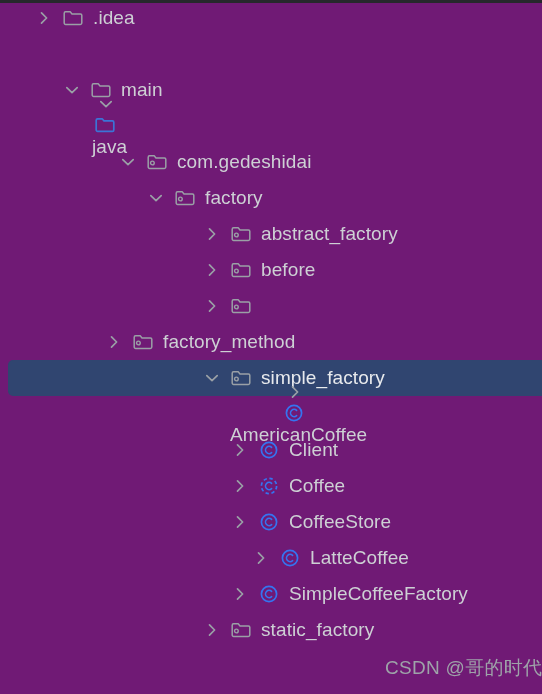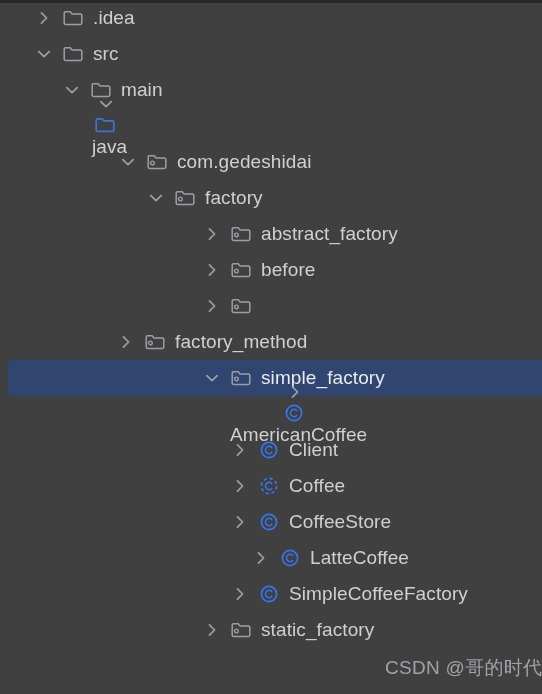--- a/index.html
+++ b/index.html
@@ -12,21 +12,21 @@
     height: 694px;
     overflow: hidden;
     font-family: "Liberation Sans", "DejaVu Sans", sans-serif;
     -webkit-font-smoothing: antialiased;
   }
 
   #project-tree {
     position: relative;
     width: 542px;
     height: 694px;
-    background: #404040;
+    background: #701a75;
     overflow: hidden;
   }
 
   
   .top-edge {
     position: absolute;
     top: 0; left: 0;
     width: 542px;
     height: 3px;
     background: #26282b;
@@ -137,300 +137,287 @@
           <span class="node-icon">
             <svg width="22" height="22" viewBox="0 0 22 22" fill="none">
               <path d="M2.2 6.2 A1.4 1.4 0 0 1 3.6 4.8 H8.2 L10.0 6.9 H18.4 A1.4 1.4 0 0 1 19.8 8.3 V16.0 A1.4 1.4 0 0 1 18.4 17.4 H3.6 A1.4 1.4 0 0 1 2.2 16.0 Z" stroke="#9aa0a6" stroke-width="1.5" stroke-linejoin="round" fill="none"></path>
             </svg>
           </span>
           <span class="node-label">.idea</span>
         </div>
       </div>
       <div class="tree-row" style="height: 36px;">
         <div class="row-bg"></div>
-        <div class="row-inner" style="padding-left: 34px;">
+      </div>
+      <div class="tree-row" style="height: 36px;">
+        <div class="row-bg"></div>
+        <div class="row-inner" style="padding-left: 62px;">
           <span class="chevron">
             <svg width="20" height="20" viewBox="0 0 20 20" fill="none">
               <path d="M4.8 7.6 L10 12.7 L15.2 7.6" stroke="#9aa0a6" stroke-width="1.7" stroke-linecap="round" stroke-linejoin="round"></path>
             </svg>
           </span>
           <span class="node-icon">
             <svg width="22" height="22" viewBox="0 0 22 22" fill="none">
               <path d="M2.2 6.2 A1.4 1.4 0 0 1 3.6 4.8 H8.2 L10.0 6.9 H18.4 A1.4 1.4 0 0 1 19.8 8.3 V16.0 A1.4 1.4 0 0 1 18.4 17.4 H3.6 A1.4 1.4 0 0 1 2.2 16.0 Z" stroke="#9aa0a6" stroke-width="1.5" stroke-linejoin="round" fill="none"></path>
             </svg>
           </span>
-          <span class="node-label">src</span>
-        </div>
-      </div>
-      <div class="tree-row" style="height: 36px;">
-        <div class="row-bg"></div>
-        <div class="row-inner" style="padding-left: 62px;">
+          <span class="node-label">main</span>
+        </div>
+      </div>
+      <div class="tree-row" style="height: 36px;">
+        <div class="row-bg"></div>
+        <div class="row-inner" style="padding-left: 92px; flex-direction: column;">
           <span class="chevron">
             <svg width="20" height="20" viewBox="0 0 20 20" fill="none">
               <path d="M4.8 7.6 L10 12.7 L15.2 7.6" stroke="#9aa0a6" stroke-width="1.7" stroke-linecap="round" stroke-linejoin="round"></path>
             </svg>
           </span>
           <span class="node-icon">
             <svg width="22" height="22" viewBox="0 0 22 22" fill="none">
-              <path d="M2.2 6.2 A1.4 1.4 0 0 1 3.6 4.8 H8.2 L10.0 6.9 H18.4 A1.4 1.4 0 0 1 19.8 8.3 V16.0 A1.4 1.4 0 0 1 18.4 17.4 H3.6 A1.4 1.4 0 0 1 2.2 16.0 Z" stroke="#9aa0a6" stroke-width="1.5" stroke-linejoin="round" fill="none"></path>
-            </svg>
-          </span>
-          <span class="node-label">main</span>
-        </div>
-      </div>
-      <div class="tree-row" style="height: 36px;">
-        <div class="row-bg"></div>
-        <div class="row-inner" style="padding-left: 92px; flex-direction: column;">
+              <path d="M2.2 6.2 A1.4 1.4 0 0 1 3.6 4.8 H8.2 L10.0 6.9 H18.4 A1.4 1.4 0 0 1 19.8 8.3 V16.0 A1.4 1.4 0 0 1 18.4 17.4 H3.6 A1.4 1.4 0 0 1 2.2 16.0 Z" stroke="#3b74d6" stroke-width="1.7" stroke-linejoin="round" fill="none"></path>
+            </svg>
+          </span>
+          <span class="node-label">java</span>
+        </div>
+      </div>
+      <div class="tree-row" style="height: 36px; text-align: right;">
+        <div class="row-bg"></div>
+        <div class="row-inner" style="padding-left: 118px;">
           <span class="chevron">
             <svg width="20" height="20" viewBox="0 0 20 20" fill="none">
               <path d="M4.8 7.6 L10 12.7 L15.2 7.6" stroke="#9aa0a6" stroke-width="1.7" stroke-linecap="round" stroke-linejoin="round"></path>
             </svg>
           </span>
           <span class="node-icon">
             <svg width="22" height="22" viewBox="0 0 22 22" fill="none">
-              <path d="M2.2 6.2 A1.4 1.4 0 0 1 3.6 4.8 H8.2 L10.0 6.9 H18.4 A1.4 1.4 0 0 1 19.8 8.3 V16.0 A1.4 1.4 0 0 1 18.4 17.4 H3.6 A1.4 1.4 0 0 1 2.2 16.0 Z" stroke="#3b74d6" stroke-width="1.7" stroke-linejoin="round" fill="none"></path>
-            </svg>
-          </span>
-          <span class="node-label">java</span>
-        </div>
-      </div>
-      <div class="tree-row" style="height: 36px; text-align: right;">
-        <div class="row-bg"></div>
-        <div class="row-inner" style="padding-left: 118px;">
+              <path d="M2.2 6.2 A1.4 1.4 0 0 1 3.6 4.8 H8.2 L10.0 6.9 H18.4 A1.4 1.4 0 0 1 19.8 8.3 V16.0 A1.4 1.4 0 0 1 18.4 17.4 H3.6 A1.4 1.4 0 0 1 2.2 16.0 Z" stroke="#9aa0a6" stroke-width="1.5" stroke-linejoin="round" fill="none"></path>
+              <circle cx="6.4" cy="12.0" r="1.85" stroke="#9aa0a6" stroke-width="1.4" fill="none"></circle>
+            </svg>
+          </span>
+          <span class="node-label">com.gedeshidai</span>
+        </div>
+      </div>
+      <div class="tree-row" style="height: 36px;">
+        <div class="row-bg"></div>
+        <div class="row-inner" style="padding-left: 146px;">
           <span class="chevron">
             <svg width="20" height="20" viewBox="0 0 20 20" fill="none">
               <path d="M4.8 7.6 L10 12.7 L15.2 7.6" stroke="#9aa0a6" stroke-width="1.7" stroke-linecap="round" stroke-linejoin="round"></path>
             </svg>
           </span>
           <span class="node-icon">
             <svg width="22" height="22" viewBox="0 0 22 22" fill="none">
               <path d="M2.2 6.2 A1.4 1.4 0 0 1 3.6 4.8 H8.2 L10.0 6.9 H18.4 A1.4 1.4 0 0 1 19.8 8.3 V16.0 A1.4 1.4 0 0 1 18.4 17.4 H3.6 A1.4 1.4 0 0 1 2.2 16.0 Z" stroke="#9aa0a6" stroke-width="1.5" stroke-linejoin="round" fill="none"></path>
               <circle cx="6.4" cy="12.0" r="1.85" stroke="#9aa0a6" stroke-width="1.4" fill="none"></circle>
             </svg>
           </span>
-          <span class="node-label">com.gedeshidai</span>
-        </div>
-      </div>
-      <div class="tree-row" style="height: 36px;">
-        <div class="row-bg"></div>
-        <div class="row-inner" style="padding-left: 146px;">
+          <span class="node-label">factory</span>
+        </div>
+      </div>
+      <div class="tree-row" style="height: 36px;">
+        <div class="row-bg"></div>
+        <div class="row-inner" style="padding-left: 202px;">
+          <span class="chevron">
+            <svg width="20" height="20" viewBox="0 0 20 20" fill="none">
+              <path d="M7.5 4.8 L12.6 10 L7.5 15.2" stroke="#9aa0a6" stroke-width="1.7" stroke-linecap="round" stroke-linejoin="round"></path>
+            </svg>
+          </span>
+          <span class="node-icon">
+            <svg width="22" height="22" viewBox="0 0 22 22" fill="none">
+              <path d="M2.2 6.2 A1.4 1.4 0 0 1 3.6 4.8 H8.2 L10.0 6.9 H18.4 A1.4 1.4 0 0 1 19.8 8.3 V16.0 A1.4 1.4 0 0 1 18.4 17.4 H3.6 A1.4 1.4 0 0 1 2.2 16.0 Z" stroke="#9aa0a6" stroke-width="1.5" stroke-linejoin="round" fill="none"></path>
+              <circle cx="6.4" cy="12.0" r="1.85" stroke="#9aa0a6" stroke-width="1.4" fill="none"></circle>
+            </svg>
+          </span>
+          <span class="node-label">abstract_factory</span>
+        </div>
+      </div>
+      <div class="tree-row" style="height: 36px;">
+        <div class="row-bg"></div>
+        <div class="row-inner" style="padding-left: 202px;">
+          <span class="chevron">
+            <svg width="20" height="20" viewBox="0 0 20 20" fill="none">
+              <path d="M7.5 4.8 L12.6 10 L7.5 15.2" stroke="#9aa0a6" stroke-width="1.7" stroke-linecap="round" stroke-linejoin="round"></path>
+            </svg>
+          </span>
+          <span class="node-icon">
+            <svg width="22" height="22" viewBox="0 0 22 22" fill="none">
+              <path d="M2.2 6.2 A1.4 1.4 0 0 1 3.6 4.8 H8.2 L10.0 6.9 H18.4 A1.4 1.4 0 0 1 19.8 8.3 V16.0 A1.4 1.4 0 0 1 18.4 17.4 H3.6 A1.4 1.4 0 0 1 2.2 16.0 Z" stroke="#9aa0a6" stroke-width="1.5" stroke-linejoin="round" fill="none"></path>
+              <circle cx="6.4" cy="12.0" r="1.85" stroke="#9aa0a6" stroke-width="1.4" fill="none"></circle>
+            </svg>
+          </span>
+          <span class="node-label">before</span>
+        </div>
+      </div>
+      <div class="tree-row" style="height: 36px;">
+        <div class="row-bg"></div>
+        <div class="row-inner" style="padding-left: 202px;">
+          <span class="chevron">
+            <svg width="20" height="20" viewBox="0 0 20 20" fill="none">
+              <path d="M7.5 4.8 L12.6 10 L7.5 15.2" stroke="#9aa0a6" stroke-width="1.7" stroke-linecap="round" stroke-linejoin="round"></path>
+            </svg>
+          </span>
+          <span class="node-icon">
+            <svg width="22" height="22" viewBox="0 0 22 22" fill="none">
+              <path d="M2.2 6.2 A1.4 1.4 0 0 1 3.6 4.8 H8.2 L10.0 6.9 H18.4 A1.4 1.4 0 0 1 19.8 8.3 V16.0 A1.4 1.4 0 0 1 18.4 17.4 H3.6 A1.4 1.4 0 0 1 2.2 16.0 Z" stroke="#9aa0a6" stroke-width="1.5" stroke-linejoin="round" fill="none"></path>
+              <circle cx="6.4" cy="12.0" r="1.85" stroke="#9aa0a6" stroke-width="1.4" fill="none"></circle>
+            </svg>
+          </span>
+        </div>
+      </div>
+      <div class="tree-row" style="height: 36px;">
+        <div class="row-bg"></div>
+        <div class="row-inner" style="padding-left: 104px;">
+          <span class="chevron">
+            <svg width="20" height="20" viewBox="0 0 20 20" fill="none">
+              <path d="M7.5 4.8 L12.6 10 L7.5 15.2" stroke="#9aa0a6" stroke-width="1.7" stroke-linecap="round" stroke-linejoin="round"></path>
+            </svg>
+          </span>
+          <span class="node-icon">
+            <svg width="22" height="22" viewBox="0 0 22 22" fill="none">
+              <path d="M2.2 6.2 A1.4 1.4 0 0 1 3.6 4.8 H8.2 L10.0 6.9 H18.4 A1.4 1.4 0 0 1 19.8 8.3 V16.0 A1.4 1.4 0 0 1 18.4 17.4 H3.6 A1.4 1.4 0 0 1 2.2 16.0 Z" stroke="#9aa0a6" stroke-width="1.5" stroke-linejoin="round" fill="none"></path>
+              <circle cx="6.4" cy="12.0" r="1.85" stroke="#9aa0a6" stroke-width="1.4" fill="none"></circle>
+            </svg>
+          </span>
+          <span class="node-label">factory_method</span>
+        </div>
+      </div>
+      <div class="tree-row selected" style="height: 36px;">
+        <div class="row-bg"></div>
+        <div class="row-inner" style="padding-left: 202px;">
           <span class="chevron">
             <svg width="20" height="20" viewBox="0 0 20 20" fill="none">
               <path d="M4.8 7.6 L10 12.7 L15.2 7.6" stroke="#9aa0a6" stroke-width="1.7" stroke-linecap="round" stroke-linejoin="round"></path>
             </svg>
           </span>
           <span class="node-icon">
             <svg width="22" height="22" viewBox="0 0 22 22" fill="none">
               <path d="M2.2 6.2 A1.4 1.4 0 0 1 3.6 4.8 H8.2 L10.0 6.9 H18.4 A1.4 1.4 0 0 1 19.8 8.3 V16.0 A1.4 1.4 0 0 1 18.4 17.4 H3.6 A1.4 1.4 0 0 1 2.2 16.0 Z" stroke="#9aa0a6" stroke-width="1.5" stroke-linejoin="round" fill="none"></path>
               <circle cx="6.4" cy="12.0" r="1.85" stroke="#9aa0a6" stroke-width="1.4" fill="none"></circle>
             </svg>
           </span>
-          <span class="node-label">factory</span>
+          <span class="node-label">simple_factory</span>
+        </div>
+      </div>
+      <div class="tree-row" style="height: 36px;">
+        <div class="row-bg"></div>
+        <div class="row-inner" style="padding-left: 230px; flex-direction: column;">
+          <span class="chevron">
+            <svg width="20" height="20" viewBox="0 0 20 20" fill="none">
+              <path d="M7.5 4.8 L12.6 10 L7.5 15.2" stroke="#9aa0a6" stroke-width="1.7" stroke-linecap="round" stroke-linejoin="round"></path>
+            </svg>
+          </span>
+          <span class="node-icon">
+            <svg width="22" height="22" viewBox="0 0 22 22" fill="none">
+              <circle cx="11" cy="11" r="7.6" stroke="#3574f0" stroke-width="1.7" fill="none"></circle>
+              <path d="M13.6 8.4 A3.6 3.6 0 1 0 13.6 13.6" stroke="#3574f0" stroke-width="1.6" stroke-linecap="round" fill="none"></path>
+            </svg>
+          </span>
+          <span class="node-label">AmericanCoffee</span>
+        </div>
+      </div>
+      <div class="tree-row" style="height: 36px;">
+        <div class="row-bg"></div>
+        <div class="row-inner" style="padding-left: 230px;">
+          <span class="chevron">
+            <svg width="20" height="20" viewBox="0 0 20 20" fill="none">
+              <path d="M7.5 4.8 L12.6 10 L7.5 15.2" stroke="#9aa0a6" stroke-width="1.7" stroke-linecap="round" stroke-linejoin="round"></path>
+            </svg>
+          </span>
+          <span class="node-icon">
+            <svg width="22" height="22" viewBox="0 0 22 22" fill="none">
+              <circle cx="11" cy="11" r="7.6" stroke="#3574f0" stroke-width="1.7" fill="none"></circle>
+              <path d="M13.6 8.4 A3.6 3.6 0 1 0 13.6 13.6" stroke="#3574f0" stroke-width="1.6" stroke-linecap="round" fill="none"></path>
+            </svg>
+          </span>
+          <span class="node-label">Client</span>
+        </div>
+      </div>
+      <div class="tree-row" style="height: 36px;">
+        <div class="row-bg"></div>
+        <div class="row-inner" style="padding-left: 230px;">
+          <span class="chevron">
+            <svg width="20" height="20" viewBox="0 0 20 20" fill="none">
+              <path d="M7.5 4.8 L12.6 10 L7.5 15.2" stroke="#9aa0a6" stroke-width="1.7" stroke-linecap="round" stroke-linejoin="round"></path>
+            </svg>
+          </span>
+          <span class="node-icon">
+            <svg width="22" height="22" viewBox="0 0 22 22" fill="none">
+              <circle cx="11" cy="11" r="7.6" stroke="#3574f0" stroke-width="1.7" fill="none" stroke-dasharray="3.4 2.6"></circle>
+              <path d="M13.6 8.4 A3.6 3.6 0 1 0 13.6 13.6" stroke="#3574f0" stroke-width="1.6" stroke-linecap="round" fill="none"></path>
+            </svg>
+          </span>
+          <span class="node-label">Coffee</span>
+        </div>
+      </div>
+      <div class="tree-row" style="height: 36px;">
+        <div class="row-bg"></div>
+        <div class="row-inner" style="padding-left: 230px;">
+          <span class="chevron">
+            <svg width="20" height="20" viewBox="0 0 20 20" fill="none">
+              <path d="M7.5 4.8 L12.6 10 L7.5 15.2" stroke="#9aa0a6" stroke-width="1.7" stroke-linecap="round" stroke-linejoin="round"></path>
+            </svg>
+          </span>
+          <span class="node-icon">
+            <svg width="22" height="22" viewBox="0 0 22 22" fill="none">
+              <circle cx="11" cy="11" r="7.6" stroke="#3574f0" stroke-width="1.7" fill="none"></circle>
+              <path d="M13.6 8.4 A3.6 3.6 0 1 0 13.6 13.6" stroke="#3574f0" stroke-width="1.6" stroke-linecap="round" fill="none"></path>
+            </svg>
+          </span>
+          <span class="node-label">CoffeeStore</span>
+        </div>
+      </div>
+      <div class="tree-row" style="height: 36px;">
+        <div class="row-bg"></div>
+        <div class="row-inner" style="padding-left: 230px; margin-left: 21px;">
+          <span class="chevron">
+            <svg width="20" height="20" viewBox="0 0 20 20" fill="none">
+              <path d="M7.5 4.8 L12.6 10 L7.5 15.2" stroke="#9aa0a6" stroke-width="1.7" stroke-linecap="round" stroke-linejoin="round"></path>
+            </svg>
+          </span>
+          <span class="node-icon">
+            <svg width="22" height="22" viewBox="0 0 22 22" fill="none">
+              <circle cx="11" cy="11" r="7.6" stroke="#3574f0" stroke-width="1.7" fill="none"></circle>
+              <path d="M13.6 8.4 A3.6 3.6 0 1 0 13.6 13.6" stroke="#3574f0" stroke-width="1.6" stroke-linecap="round" fill="none"></path>
+            </svg>
+          </span>
+          <span class="node-label">LatteCoffee</span>
+        </div>
+      </div>
+      <div class="tree-row" style="height: 36px;">
+        <div class="row-bg"></div>
+        <div class="row-inner" style="padding-left: 230px;">
+          <span class="chevron">
+            <svg width="20" height="20" viewBox="0 0 20 20" fill="none">
+              <path d="M7.5 4.8 L12.6 10 L7.5 15.2" stroke="#9aa0a6" stroke-width="1.7" stroke-linecap="round" stroke-linejoin="round"></path>
+            </svg>
+          </span>
+          <span class="node-icon">
+            <svg width="22" height="22" viewBox="0 0 22 22" fill="none">
+              <circle cx="11" cy="11" r="7.6" stroke="#3574f0" stroke-width="1.7" fill="none"></circle>
+              <path d="M13.6 8.4 A3.6 3.6 0 1 0 13.6 13.6" stroke="#3574f0" stroke-width="1.6" stroke-linecap="round" fill="none"></path>
+            </svg>
+          </span>
+          <span class="node-label">SimpleCoffeeFactory</span>
         </div>
       </div>
       <div class="tree-row" style="height: 36px;">
         <div class="row-bg"></div>
         <div class="row-inner" style="padding-left: 202px;">
           <span class="chevron">
             <svg width="20" height="20" viewBox="0 0 20 20" fill="none">
               <path d="M7.5 4.8 L12.6 10 L7.5 15.2" stroke="#9aa0a6" stroke-width="1.7" stroke-linecap="round" stroke-linejoin="round"></path>
             </svg>
           </span>
           <span class="node-icon">
             <svg width="22" height="22" viewBox="0 0 22 22" fill="none">
               <path d="M2.2 6.2 A1.4 1.4 0 0 1 3.6 4.8 H8.2 L10.0 6.9 H18.4 A1.4 1.4 0 0 1 19.8 8.3 V16.0 A1.4 1.4 0 0 1 18.4 17.4 H3.6 A1.4 1.4 0 0 1 2.2 16.0 Z" stroke="#9aa0a6" stroke-width="1.5" stroke-linejoin="round" fill="none"></path>
               <circle cx="6.4" cy="12.0" r="1.85" stroke="#9aa0a6" stroke-width="1.4" fill="none"></circle>
             </svg>
           </span>
-          <span class="node-label">abstract_factory</span>
-        </div>
-      </div>
-      <div class="tree-row" style="height: 36px;">
-        <div class="row-bg"></div>
-        <div class="row-inner" style="padding-left: 202px;">
-          <span class="chevron">
-            <svg width="20" height="20" viewBox="0 0 20 20" fill="none">
-              <path d="M7.5 4.8 L12.6 10 L7.5 15.2" stroke="#9aa0a6" stroke-width="1.7" stroke-linecap="round" stroke-linejoin="round"></path>
-            </svg>
-          </span>
-          <span class="node-icon">
-            <svg width="22" height="22" viewBox="0 0 22 22" fill="none">
-              <path d="M2.2 6.2 A1.4 1.4 0 0 1 3.6 4.8 H8.2 L10.0 6.9 H18.4 A1.4 1.4 0 0 1 19.8 8.3 V16.0 A1.4 1.4 0 0 1 18.4 17.4 H3.6 A1.4 1.4 0 0 1 2.2 16.0 Z" stroke="#9aa0a6" stroke-width="1.5" stroke-linejoin="round" fill="none"></path>
-              <circle cx="6.4" cy="12.0" r="1.85" stroke="#9aa0a6" stroke-width="1.4" fill="none"></circle>
-            </svg>
-          </span>
-          <span class="node-label">before</span>
-        </div>
-      </div>
-      <div class="tree-row" style="height: 36px;">
-        <div class="row-bg"></div>
-        <div class="row-inner" style="padding-left: 202px;">
-          <span class="chevron">
-            <svg width="20" height="20" viewBox="0 0 20 20" fill="none">
-              <path d="M7.5 4.8 L12.6 10 L7.5 15.2" stroke="#9aa0a6" stroke-width="1.7" stroke-linecap="round" stroke-linejoin="round"></path>
-            </svg>
-          </span>
-          <span class="node-icon">
-            <svg width="22" height="22" viewBox="0 0 22 22" fill="none">
-              <path d="M2.2 6.2 A1.4 1.4 0 0 1 3.6 4.8 H8.2 L10.0 6.9 H18.4 A1.4 1.4 0 0 1 19.8 8.3 V16.0 A1.4 1.4 0 0 1 18.4 17.4 H3.6 A1.4 1.4 0 0 1 2.2 16.0 Z" stroke="#9aa0a6" stroke-width="1.5" stroke-linejoin="round" fill="none"></path>
-              <circle cx="6.4" cy="12.0" r="1.85" stroke="#9aa0a6" stroke-width="1.4" fill="none"></circle>
-            </svg>
-          </span>
-        </div>
-      </div>
-      <div class="tree-row" style="height: 36px;">
-        <div class="row-bg"></div>
-        <div class="row-inner" style="padding-left: 104px; margin-left: 12px;">
-          <span class="chevron">
-            <svg width="20" height="20" viewBox="0 0 20 20" fill="none">
-              <path d="M7.5 4.8 L12.6 10 L7.5 15.2" stroke="#9aa0a6" stroke-width="1.7" stroke-linecap="round" stroke-linejoin="round"></path>
-            </svg>
-          </span>
-          <span class="node-icon">
-            <svg width="22" height="22" viewBox="0 0 22 22" fill="none">
-              <path d="M2.2 6.2 A1.4 1.4 0 0 1 3.6 4.8 H8.2 L10.0 6.9 H18.4 A1.4 1.4 0 0 1 19.8 8.3 V16.0 A1.4 1.4 0 0 1 18.4 17.4 H3.6 A1.4 1.4 0 0 1 2.2 16.0 Z" stroke="#9aa0a6" stroke-width="1.5" stroke-linejoin="round" fill="none"></path>
-              <circle cx="6.4" cy="12.0" r="1.85" stroke="#9aa0a6" stroke-width="1.4" fill="none"></circle>
-            </svg>
-          </span>
-          <span class="node-label">factory_method</span>
-        </div>
-      </div>
-      <div class="tree-row selected" style="height: 36px;">
-        <div class="row-bg"></div>
-        <div class="row-inner" style="padding-left: 202px;">
-          <span class="chevron">
-            <svg width="20" height="20" viewBox="0 0 20 20" fill="none">
-              <path d="M4.8 7.6 L10 12.7 L15.2 7.6" stroke="#9aa0a6" stroke-width="1.7" stroke-linecap="round" stroke-linejoin="round"></path>
-            </svg>
-          </span>
-          <span class="node-icon">
-            <svg width="22" height="22" viewBox="0 0 22 22" fill="none">
-              <path d="M2.2 6.2 A1.4 1.4 0 0 1 3.6 4.8 H8.2 L10.0 6.9 H18.4 A1.4 1.4 0 0 1 19.8 8.3 V16.0 A1.4 1.4 0 0 1 18.4 17.4 H3.6 A1.4 1.4 0 0 1 2.2 16.0 Z" stroke="#9aa0a6" stroke-width="1.5" stroke-linejoin="round" fill="none"></path>
-              <circle cx="6.4" cy="12.0" r="1.85" stroke="#9aa0a6" stroke-width="1.4" fill="none"></circle>
-            </svg>
-          </span>
-          <span class="node-label">simple_factory</span>
-        </div>
-      </div>
-      <div class="tree-row" style="height: 36px;">
-        <div class="row-bg"></div>
-        <div class="row-inner" style="padding-left: 230px; flex-direction: column;">
-          <span class="chevron">
-            <svg width="20" height="20" viewBox="0 0 20 20" fill="none">
-              <path d="M7.5 4.8 L12.6 10 L7.5 15.2" stroke="#9aa0a6" stroke-width="1.7" stroke-linecap="round" stroke-linejoin="round"></path>
-            </svg>
-          </span>
-          <span class="node-icon">
-            <svg width="22" height="22" viewBox="0 0 22 22" fill="none">
-              <circle cx="11" cy="11" r="7.6" stroke="#3574f0" stroke-width="1.7" fill="none"></circle>
-              <path d="M13.6 8.4 A3.6 3.6 0 1 0 13.6 13.6" stroke="#3574f0" stroke-width="1.6" stroke-linecap="round" fill="none"></path>
-            </svg>
-          </span>
-          <span class="node-label">AmericanCoffee</span>
-        </div>
-      </div>
-      <div class="tree-row" style="height: 36px;">
-        <div class="row-bg"></div>
-        <div class="row-inner" style="padding-left: 230px;">
-          <span class="chevron">
-            <svg width="20" height="20" viewBox="0 0 20 20" fill="none">
-              <path d="M7.5 4.8 L12.6 10 L7.5 15.2" stroke="#9aa0a6" stroke-width="1.7" stroke-linecap="round" stroke-linejoin="round"></path>
-            </svg>
-          </span>
-          <span class="node-icon">
-            <svg width="22" height="22" viewBox="0 0 22 22" fill="none">
-              <circle cx="11" cy="11" r="7.6" stroke="#3574f0" stroke-width="1.7" fill="none"></circle>
-              <path d="M13.6 8.4 A3.6 3.6 0 1 0 13.6 13.6" stroke="#3574f0" stroke-width="1.6" stroke-linecap="round" fill="none"></path>
-            </svg>
-          </span>
-          <span class="node-label">Client</span>
-        </div>
-      </div>
-      <div class="tree-row" style="height: 36px;">
-        <div class="row-bg"></div>
-        <div class="row-inner" style="padding-left: 230px;">
-          <span class="chevron">
-            <svg width="20" height="20" viewBox="0 0 20 20" fill="none">
-              <path d="M7.5 4.8 L12.6 10 L7.5 15.2" stroke="#9aa0a6" stroke-width="1.7" stroke-linecap="round" stroke-linejoin="round"></path>
-            </svg>
-          </span>
-          <span class="node-icon">
-            <svg width="22" height="22" viewBox="0 0 22 22" fill="none">
-              <circle cx="11" cy="11" r="7.6" stroke="#3574f0" stroke-width="1.7" fill="none" stroke-dasharray="3.4 2.6"></circle>
-              <path d="M13.6 8.4 A3.6 3.6 0 1 0 13.6 13.6" stroke="#3574f0" stroke-width="1.6" stroke-linecap="round" fill="none"></path>
-            </svg>
-          </span>
-          <span class="node-label">Coffee</span>
-        </div>
-      </div>
-      <div class="tree-row" style="height: 36px;">
-        <div class="row-bg"></div>
-        <div class="row-inner" style="padding-left: 230px;">
-          <span class="chevron">
-            <svg width="20" height="20" viewBox="0 0 20 20" fill="none">
-              <path d="M7.5 4.8 L12.6 10 L7.5 15.2" stroke="#9aa0a6" stroke-width="1.7" stroke-linecap="round" stroke-linejoin="round"></path>
-            </svg>
-          </span>
-          <span class="node-icon">
-            <svg width="22" height="22" viewBox="0 0 22 22" fill="none">
-              <circle cx="11" cy="11" r="7.6" stroke="#3574f0" stroke-width="1.7" fill="none"></circle>
-              <path d="M13.6 8.4 A3.6 3.6 0 1 0 13.6 13.6" stroke="#3574f0" stroke-width="1.6" stroke-linecap="round" fill="none"></path>
-            </svg>
-          </span>
-          <span class="node-label">CoffeeStore</span>
-        </div>
-      </div>
-      <div class="tree-row" style="height: 36px;">
-        <div class="row-bg"></div>
-        <div class="row-inner" style="padding-left: 230px; margin-left: 21px;">
-          <span class="chevron">
-            <svg width="20" height="20" viewBox="0 0 20 20" fill="none">
-              <path d="M7.5 4.8 L12.6 10 L7.5 15.2" stroke="#9aa0a6" stroke-width="1.7" stroke-linecap="round" stroke-linejoin="round"></path>
-            </svg>
-          </span>
-          <span class="node-icon">
-            <svg width="22" height="22" viewBox="0 0 22 22" fill="none">
-              <circle cx="11" cy="11" r="7.6" stroke="#3574f0" stroke-width="1.7" fill="none"></circle>
-              <path d="M13.6 8.4 A3.6 3.6 0 1 0 13.6 13.6" stroke="#3574f0" stroke-width="1.6" stroke-linecap="round" fill="none"></path>
-            </svg>
-          </span>
-          <span class="node-label">LatteCoffee</span>
-        </div>
-      </div>
-      <div class="tree-row" style="height: 36px;">
-        <div class="row-bg"></div>
-        <div class="row-inner" style="padding-left: 230px;">
-          <span class="chevron">
-            <svg width="20" height="20" viewBox="0 0 20 20" fill="none">
-              <path d="M7.5 4.8 L12.6 10 L7.5 15.2" stroke="#9aa0a6" stroke-width="1.7" stroke-linecap="round" stroke-linejoin="round"></path>
-            </svg>
-          </span>
-          <span class="node-icon">
-            <svg width="22" height="22" viewBox="0 0 22 22" fill="none">
-              <circle cx="11" cy="11" r="7.6" stroke="#3574f0" stroke-width="1.7" fill="none"></circle>
-              <path d="M13.6 8.4 A3.6 3.6 0 1 0 13.6 13.6" stroke="#3574f0" stroke-width="1.6" stroke-linecap="round" fill="none"></path>
-            </svg>
-          </span>
-          <span class="node-label">SimpleCoffeeFactory</span>
-        </div>
-      </div>
-      <div class="tree-row" style="height: 36px;">
-        <div class="row-bg"></div>
-        <div class="row-inner" style="padding-left: 202px;">
-          <span class="chevron">
-            <svg width="20" height="20" viewBox="0 0 20 20" fill="none">
-              <path d="M7.5 4.8 L12.6 10 L7.5 15.2" stroke="#9aa0a6" stroke-width="1.7" stroke-linecap="round" stroke-linejoin="round"></path>
-            </svg>
-          </span>
-          <span class="node-icon">
-            <svg width="22" height="22" viewBox="0 0 22 22" fill="none">
-              <path d="M2.2 6.2 A1.4 1.4 0 0 1 3.6 4.8 H8.2 L10.0 6.9 H18.4 A1.4 1.4 0 0 1 19.8 8.3 V16.0 A1.4 1.4 0 0 1 18.4 17.4 H3.6 A1.4 1.4 0 0 1 2.2 16.0 Z" stroke="#9aa0a6" stroke-width="1.5" stroke-linejoin="round" fill="none"></path>
-              <circle cx="6.4" cy="12.0" r="1.85" stroke="#9aa0a6" stroke-width="1.4" fill="none"></circle>
-            </svg>
-          </span>
           <span class="node-label">static_factory</span>
         </div>
       </div>
     </div>
 
   <div class="watermark">CSDN @哥的时代</div>
 
 </div>
 
 </body></html>

